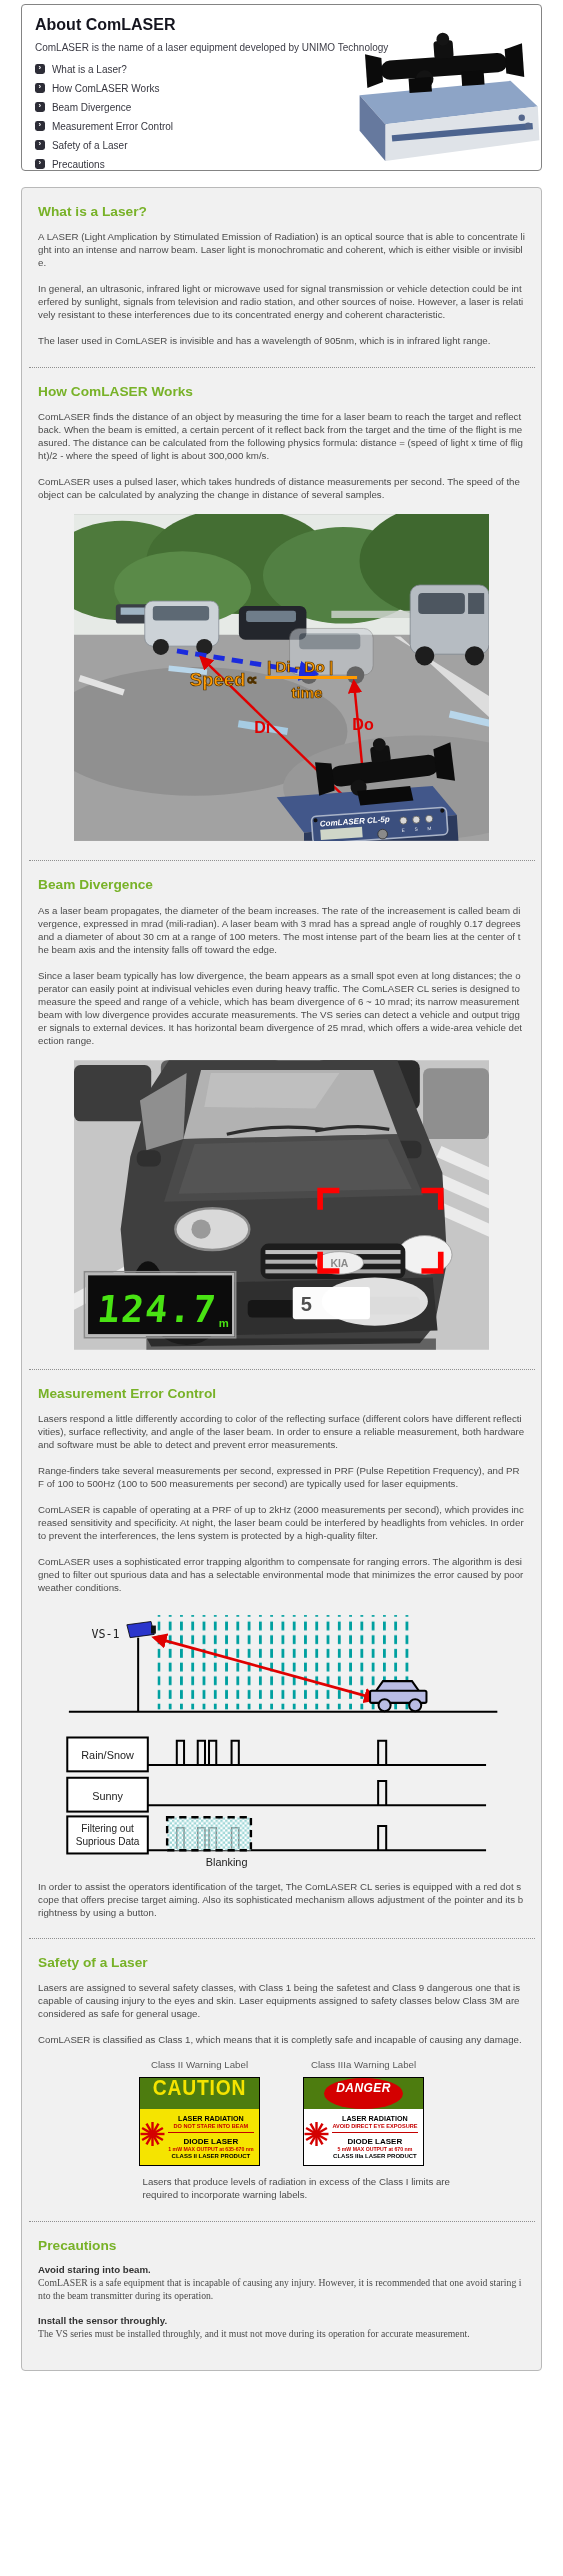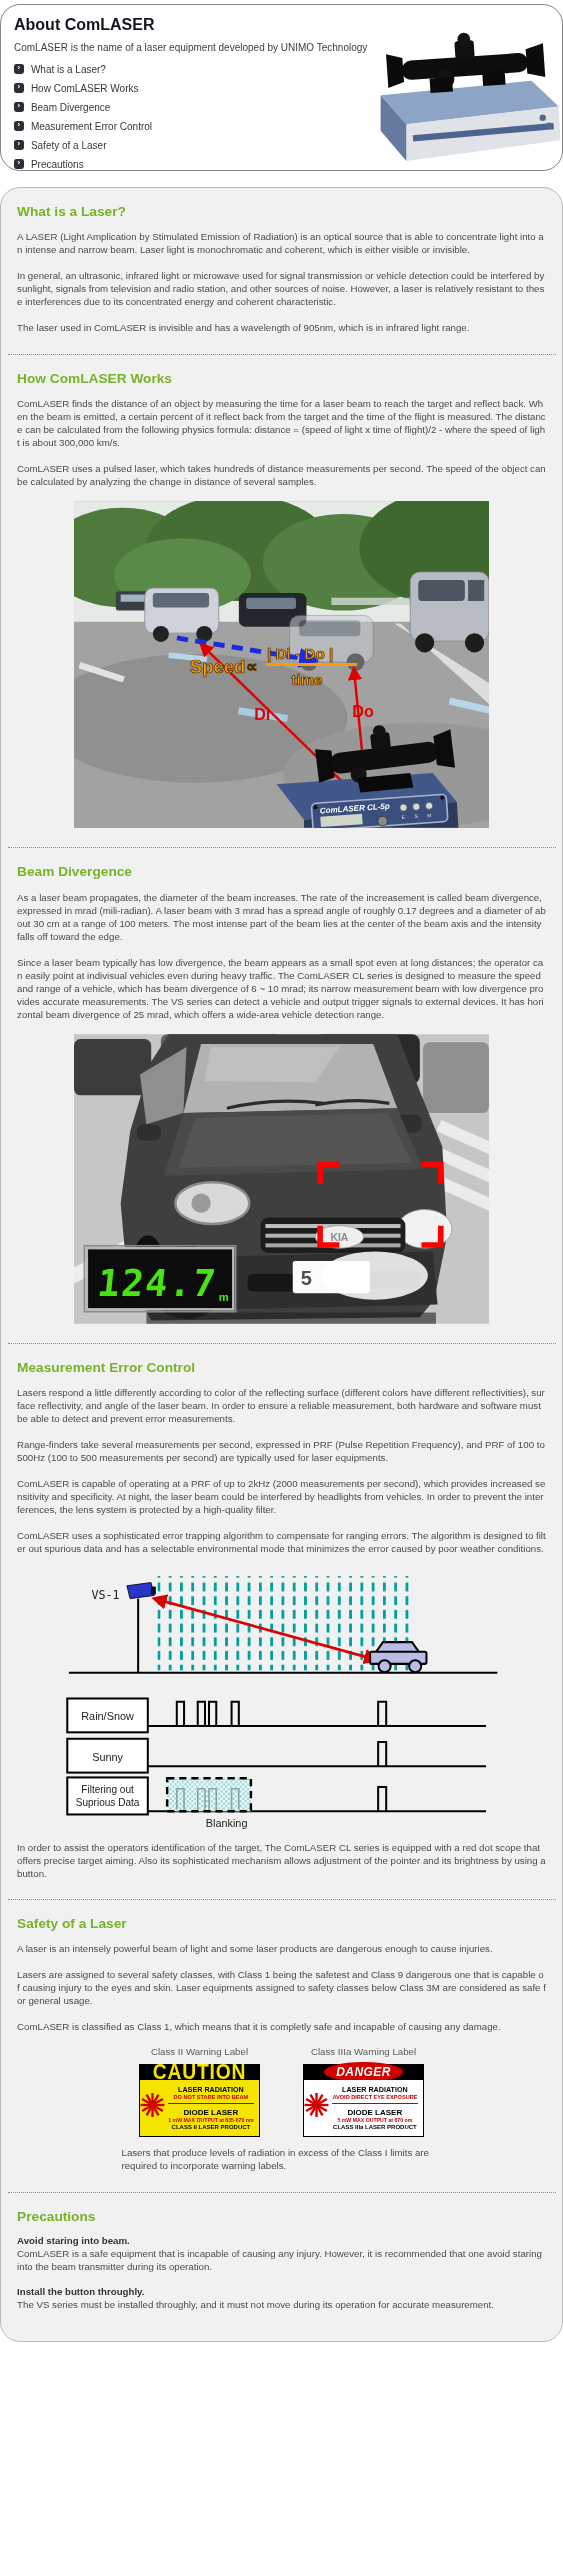--- a/index.html
+++ b/index.html
@@ -1,18 +1,18 @@
 <!DOCTYPE html>
 <html style="font-size:13px"><head>
 <meta charset="utf-8">
 <style>
   * { box-sizing: border-box; }
   html,body { margin:0; padding:0; background:#fff; }
   body { width:563px; font-family:"Liberation Sans",sans-serif; color:#4b4b4b; }
-  .card { margin:0 0; border-radius:20px; }
+  .card { margin:0 21px; border-radius:4px; }
   .header-card { margin-top:4px; background:#fff; border:0.8px solid #848484; position:relative;
                  height:167px; padding:9.7px 13px; overflow:hidden; }
   .page-title { font-size:16px; font-weight:bold; color:#15151f; margin:1.6px 0 8px; }
   .subtitle { font-size:10px; color:#3c3c46; margin:0 0 10.5px; }
   .nav { list-style:none; margin:0; padding:0; font-size:10px; color:#36363f; }
   .nav li { display:flex; align-items:center; gap:7.2px; margin:0 0 8px; cursor:pointer; width:225px; }
   .blt { flex:0 0 9.7px; width:9.7px; height:9.7px; background:#2d2d37; color:#fff; border-radius:2.4px;
          font-size:8px; line-height:8.8px; text-align:center; font-weight:bold; }
   .product-photo { position:absolute; right:0px; top:13px; }
 
@@ -20,38 +20,38 @@
                   padding:13px 14.5px 17.7px; }
   h2.sec { font-size:13.7px; font-weight:bold; color:#78b228; margin:3.2px 0 11.3px 1.6px; }
   p.body { font-size:9.7px; line-height:13px; margin:0 1.6px 13px; word-break:break-all; }
   .divider { border-top:0.8px dotted #8f8f8f; height:0; margin:19.3px -8px 16px; }
   .fig { display:block; margin:4.8px auto 11.3px; }
 
   .warn-row { display:flex; justify-content:center; gap:43px; margin:13px 0 9.7px; }
   .warn-col { text-align:center; }
   .warn-caption { font-size:9.7px; color:#5a5a5a; margin-bottom:6.4px; }
   .wlabel { width:121px; border:0.8px solid #000; text-align:center; background:#fff; }
-  .whdr { background:#000000; height:15px; display:flex; align-items:center; justify-content:center; }
+  .whdr { background:#4d7c0f; height:31px; display:flex; justify-content:center; }
   .caution-word { color:#f5e400; font-weight:bold; font-size:19.3px; letter-spacing:0.8px; transform:scaleY(1.12); }
   .danger-oval { background:#d40000; color:#fff; font-weight:bold; font-style:italic; font-size:12px;
                  border-radius:50%; padding:3.2px 12px; letter-spacing:0.4px; }
   .wbody { position:relative; padding:5.6px 3.2px 5.6px 26px;text-align:center; }
   .caution .wbody { background:#f5e400; }
   .danger .wbody { background:#fff; }
   .star { position:absolute; left:-0.8px; top:9.7px; }
   .wl1 { font-size:7.2px;  font-weight:bold; color:#000; }
   .wl2 { font-size:5.6px;  font-weight:bold; color:#c40000; margin-bottom:1.6px; }
   .wrule { border-top:1.6px solid #c40000; margin:3.2px 1.6px; }
   .wl3 { font-size:8px; font-weight:bold; color:#000; margin-top:1.6px; }
   .wl4 { font-size:5.2px; font-weight:bold; color:#c40000; }
   .wl5 { font-size:6px; font-weight:bold; color:#000; margin-top:1.6px; }
   .warn-note { font-size:9.7px; line-height:13px; color:#4b4b4b; margin:3.2px 0 9.7px 106px; width:338px; }
 
   .prec-title { font-size:9.7px; font-weight:bold; color:#333; margin:0 1.6px 0.8px; }
-  .prec-text  { font-size:9.7px; line-height:13px; margin:0 1.6px 13px; word-break:break-all; }
+  .prec-text  { font-size:9.7px; line-height:13px; margin:0 1.6px 13px; word-break:break-all;font-family:Liberation Serif, serif; }
 </style>
 </head>
 <body>
 
 <div>
 
   <div class="card header-card">
     <div class="page-title">About ComLASER</div>
     <div class="subtitle">ComLASER is the name of a laser equipment developed by UNIMO Technology</div>
     <ul class="nav">
@@ -349,21 +349,20 @@
         </g>
       </svg>
 
       <p class="body">In order to assist the operators identification of the target, The ComLASER CL series is equipped with a red dot scope that offers precise target aiming. Also its sophisticated mechanism allows adjustment of the pointer and its brightness by using a button.</p>
     </section>
 
     <div class="divider"></div>
 
     <section>
       <h2 class="sec">Safety of a Laser</h2>
-      <p class="body">A laser is an intensely powerful beam of light and some laser products are dangerous enough to cause injuries.</p>
       <p class="body">Lasers are assigned to several safety classes, with Class 1 being the safetest and Class 9 dangerous one that is capable of causing injury to the eyes and skin. Laser equipments assigned to safety classes below Class 3M are considered as safe for general usage.</p>
       <p class="body">ComLASER is classified as Class 1, which means that it is completly safe and incapable of causing any damage.</p>
 
       <div class="warn-row">
         <div class="warn-col">
           <div class="warn-caption">Class II Warning Label</div>
           <div class="wlabel caution">
             <div class="whdr">
               <span class="caution-word">CAUTION</span>
             </div>
@@ -421,20 +420,20 @@
 
     <div class="divider"></div>
 
     <section>
       <h2 class="sec">Precautions</h2>
       <div>
         <div class="prec-title">Avoid staring into beam.</div>
         <p class="prec-text">ComLASER is a safe equipment that is incapable of causing any injury. However, it is recommended that one avoid staring into the beam transmitter during its operation.</p>
       </div>
       <div>
-        <div class="prec-title">Install the button throughly.</div>
+        <div class="prec-title">Install the sensor throughly.</div>
         <p class="prec-text">The VS series must be installed throughly, and it must not move during its operation for accurate measurement.</p>
       </div>
     </section>
 
   </div>
 </div>
 
 
 </body></html>

